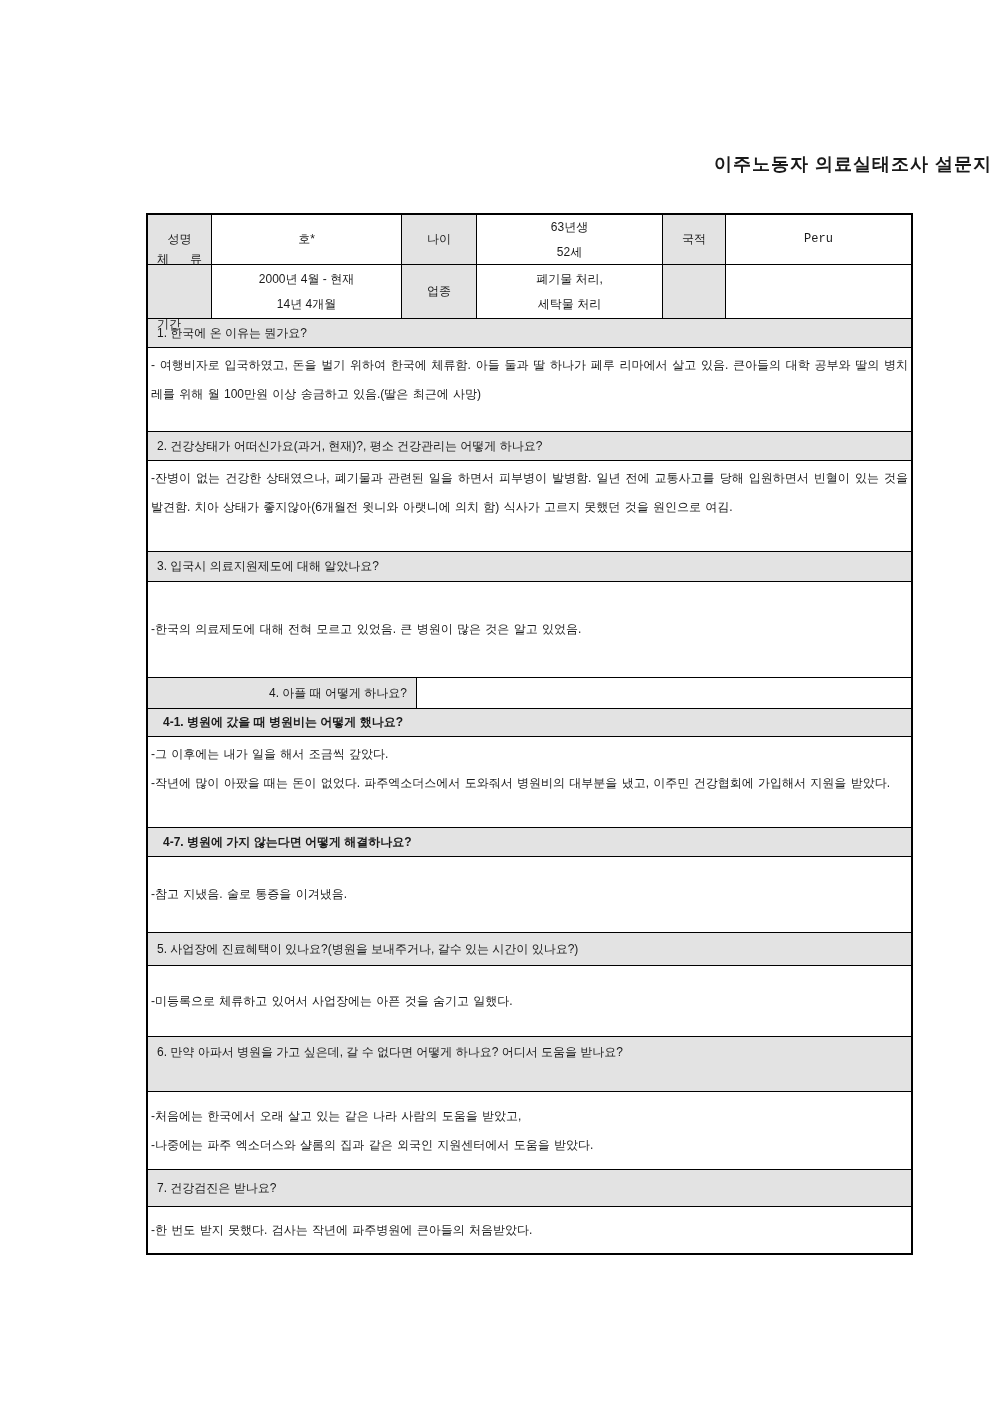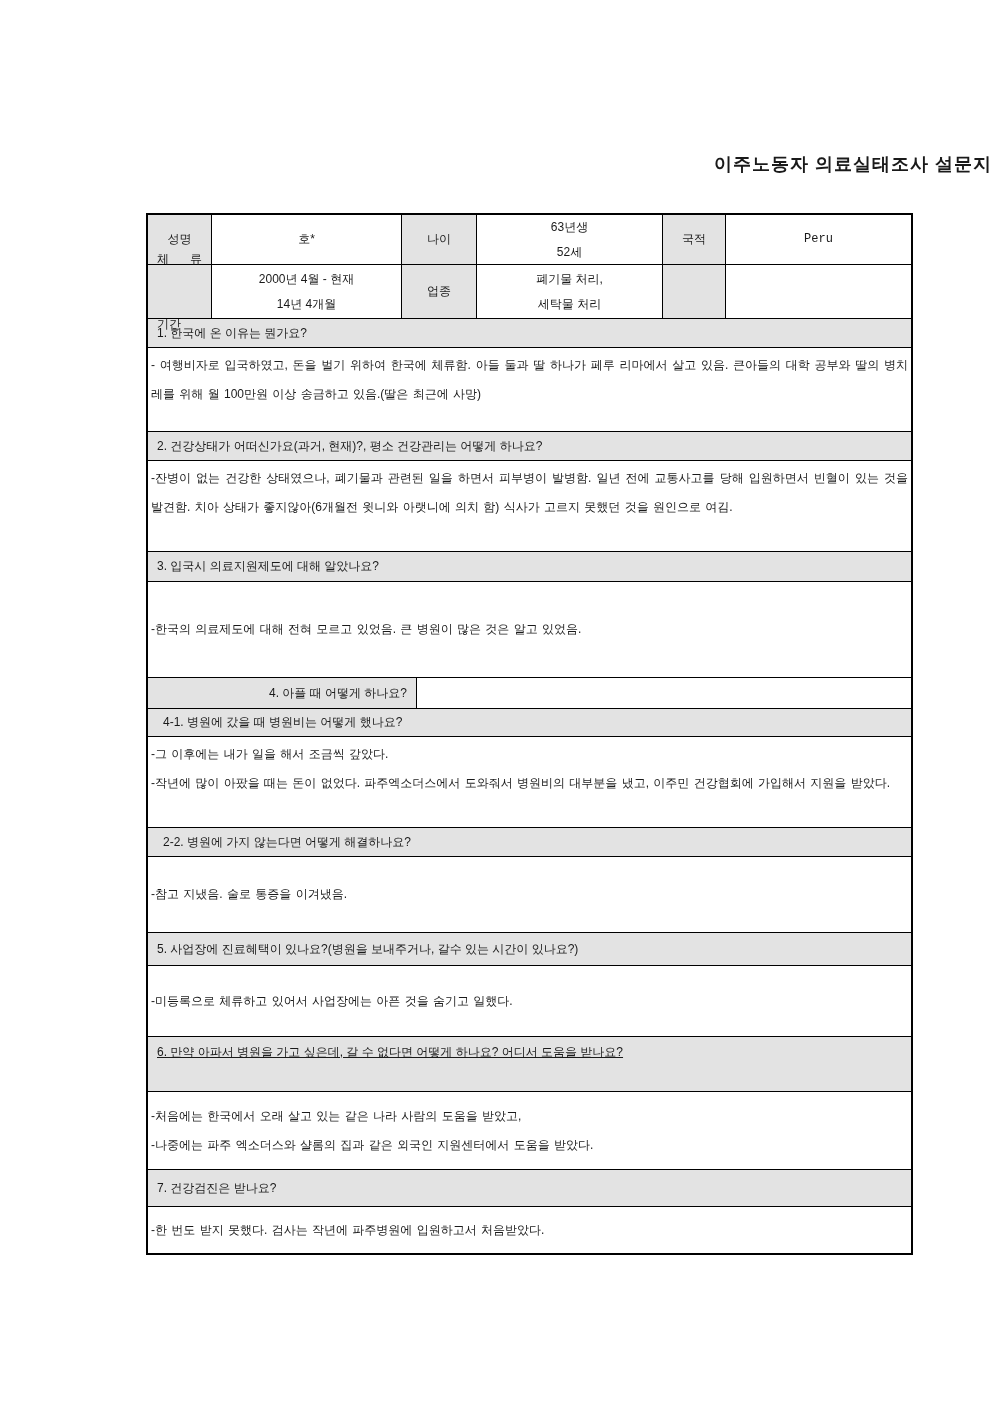--- a/index.html
+++ b/index.html
@@ -65,23 +65,23 @@
   .mono { font-family: "Liberation Mono", "DejaVu Sans Mono", monospace; }
   
   .q-header {
     background: var(--header-bg);
     border-bottom: 1px solid var(--border);
     display: flex;
     align-items: center;
     padding: 0 9px;
     line-height: 25px;
   }
-  .q-header.indent { padding-left: 15px; }
+  .q-header.indent { padding-left: 15px; font-weight: bold; }
   .q-header.wrap { align-items: flex-start; padding-top: 3px; }
-  .q-header.wrap .q-label { text-align: justify; text-decoration: underline; }
+  .q-header.wrap .q-label { text-align: justify; }
   .q-label { width: 100%; }
   .q-answer {
     border-bottom: 1px solid var(--border);
     padding: 3px 3px;
     display: flex;
     flex-direction: column;
     line-height: 29px;
   }
   .q-answer.center { justify-content: center; }
   .q-answer.nobord { border-bottom: none; }
@@ -172,21 +172,21 @@
 
     <div class="q-header indent" style="height:28px">
       <span class="q-label">4-1. 병원에 갔을 때 병원비는 어떻게 했나요?</span>
     </div>
     <div class="q-answer" style="height:91px">
       <div class="para single">-그 이후에는 내가 일을 해서 조금씩 갚았다.</div>
       <div class="para">-작년에 많이 아팠을 때는 돈이 없었다. 파주엑소더스에서 도와줘서 병원비의 대부분을 냈고, 이주민 건강협회에 가입해서 지원을 받았다.</div>
     </div>
 
     <div class="q-header indent" style="height:29px">
-      <span class="q-label">2-2. 병원에 가지 않는다면 어떻게 해결하나요?</span>
+      <span class="q-label">4-7. 병원에 가지 않는다면 어떻게 해결하나요?</span>
     </div>
     <div class="q-answer center" style="height:76px">
       <div class="para single">-참고 지냈음. 술로 통증을 이겨냈음.</div>
     </div>
 
     <div class="q-header" style="height:33px">
       <span class="q-label">5. 사업장에 진료혜택이 있나요?(병원을 보내주거나, 갈수 있는 시간이 있나요?)</span>
     </div>
     <div class="q-answer center" style="height:71px">
       <div class="para single">-미등록으로 체류하고 있어서 사업장에는 아픈 것을 숨기고 일했다.</div>
@@ -197,17 +197,17 @@
     </div>
     <div class="q-answer center" style="height:78px">
       <div class="para single">-처음에는 한국에서 오래 살고 있는 같은 나라 사람의 도움을 받았고,</div>
       <div class="para single">-나중에는 파주 엑소더스와 샬롬의 집과 같은 외국인 지원센터에서 도움을 받았다.</div>
     </div>
 
     <div class="q-header" style="height:37px">
       <span class="q-label">7. 건강검진은 받나요?</span>
     </div>
     <div class="q-answer center nobord" style="height:46px">
-      <div class="para single">-한 번도 받지 못했다. 검사는 작년에 파주병원에 입원하고서 처음받았다.</div>
+      <div class="para single">-한 번도 받지 못했다. 검사는 작년에 파주병원에 큰아들의 처음받았다.</div>
     </div>
 
   </div>
 </div>
 
 </body></html>

